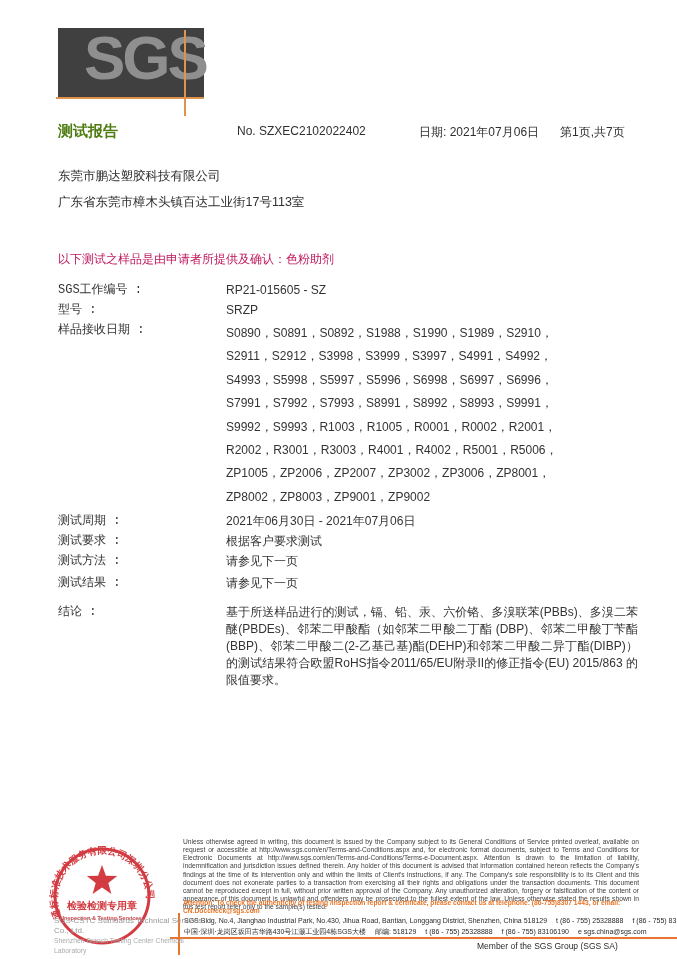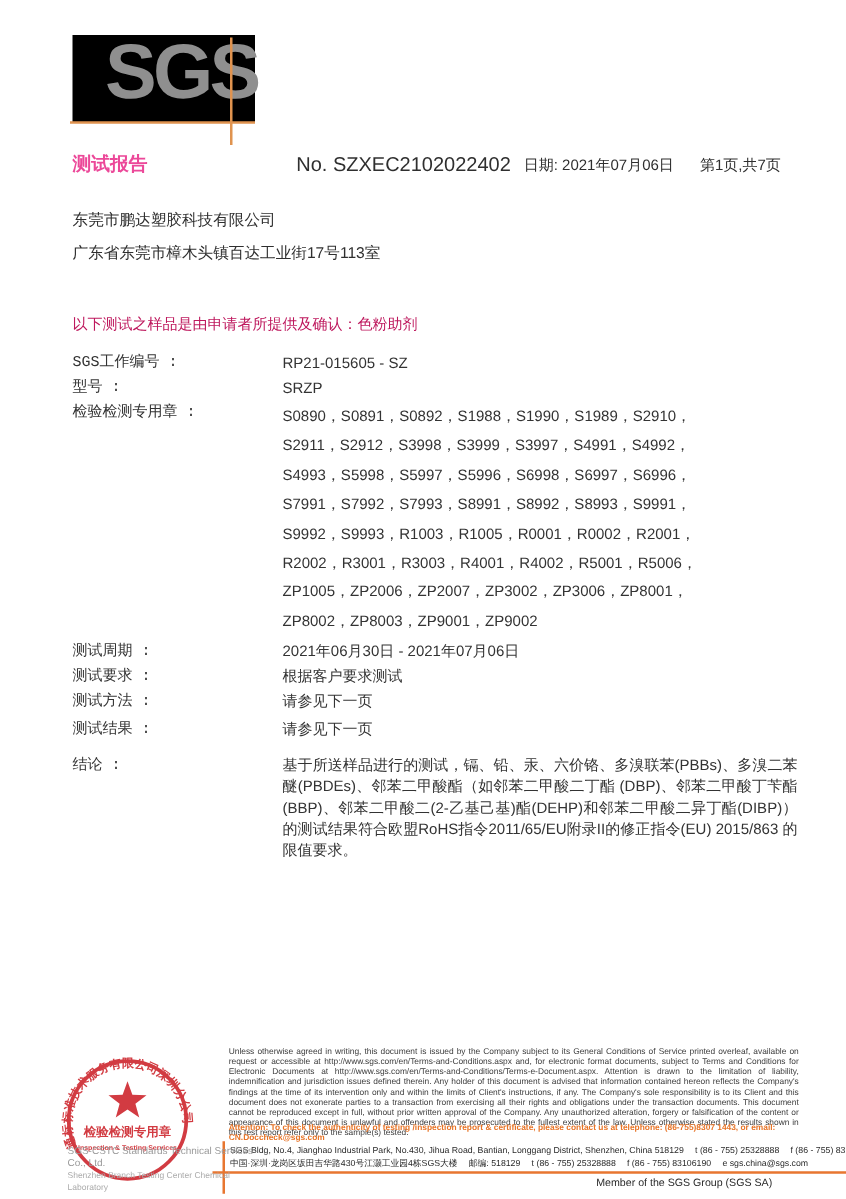--- a/index.html
+++ b/index.html
@@ -1,31 +1,31 @@
 <!DOCTYPE html>
 <html><head>
 <meta charset="utf-8">
 <style>
   html,body{margin:0;padding:0;background:#ffffff;}
   .page{
     position:relative;width:677px;height:959px;background:#ffffff;overflow:hidden;
     font-family:"Liberation Sans",sans-serif;color:#2f2f2f;
   }
   
-  .logo-block{position:absolute;left:58px;top:28px;width:146px;height:70px;background:#000000;}
+  .logo-block{position:absolute;left:58px;top:28px;width:146px;height:70px;background:#404040;}
   .logo-text{
     position:absolute;left:26px;top:-10px;font-size:62px;font-weight:bold;
     color:#8f8f8f;letter-spacing:-3px;line-height:80px;
   }
   .logo-hline{position:absolute;left:56px;top:97px;width:148px;height:2px;background:#e0934f;}
   .logo-vline{position:absolute;left:184px;top:30px;width:2px;height:86px;background:#e0934f;}
   
   .title-row{position:absolute;top:122px;left:0;width:677px;height:20px;}
-  .report-title{position:absolute;left:58px;top:0;font-size:15px;font-weight:bold;color:#ec4899;}
-  .report-no{position:absolute;left:237px;top:2px;font-size:16px;}
+  .report-title{position:absolute;left:58px;top:0;font-size:15px;font-weight:bold;color:#4d7c0f;}
+  .report-no{position:absolute;left:237px;top:2px;font-size:12px;}
   .report-date{position:absolute;left:419px;top:2px;font-size:12px;}
   .report-page{position:absolute;left:560px;top:2px;font-size:12px;}
   
   .applicant{position:absolute;left:58px;top:163px;width:560px;font-size:12.5px;line-height:26px;}
   
   .main{position:absolute;left:58px;top:251px;width:580px;}
   .statement{font-size:12px;margin-bottom:14px;color:#be185d;}
   .field-row{display:flex;margin-bottom:4px;font-size:12px;color:#333;}
   .field-label{width:168px;flex-shrink:0;line-height:16px;font-family:Liberation Mono, monospace;}
   .field-value{flex:1;line-height:16px;}
@@ -88,21 +88,21 @@
             <div>RP21-015605 - SZ</div>
           </div>
         </div>
         <div class="field-row">
           <div class="field-label">型号 :</div>
           <div class="field-value">
             <div>SRZP</div>
           </div>
         </div>
         <div class="field-row multiline">
-          <div class="field-label">检验检测专用章 :</div>
+          <div class="field-label">样品接收日期 :</div>
           <div class="field-value">
             <div>S0890，S0891，S0892，S1988，S1990，S1989，S2910，</div>
             <div>S2911，S2912，S3998，S3999，S3997，S4991，S4992，</div>
             <div>S4993，S5998，S5997，S5996，S6998，S6997，S6996，</div>
             <div>S7991，S7992，S7993，S8991，S8992，S8993，S9991，</div>
             <div>S9992，S9993，R1003，R1005，R0001，R0002，R2001，</div>
             <div>R2002，R3001，R3003，R4001，R4002，R5001，R5006，</div>
             <div>ZP1005，ZP2006，ZP2007，ZP3002，ZP3006，ZP8001，</div>
             <div>ZP8002，ZP8003，ZP9001，ZP9002</div>
           </div>

